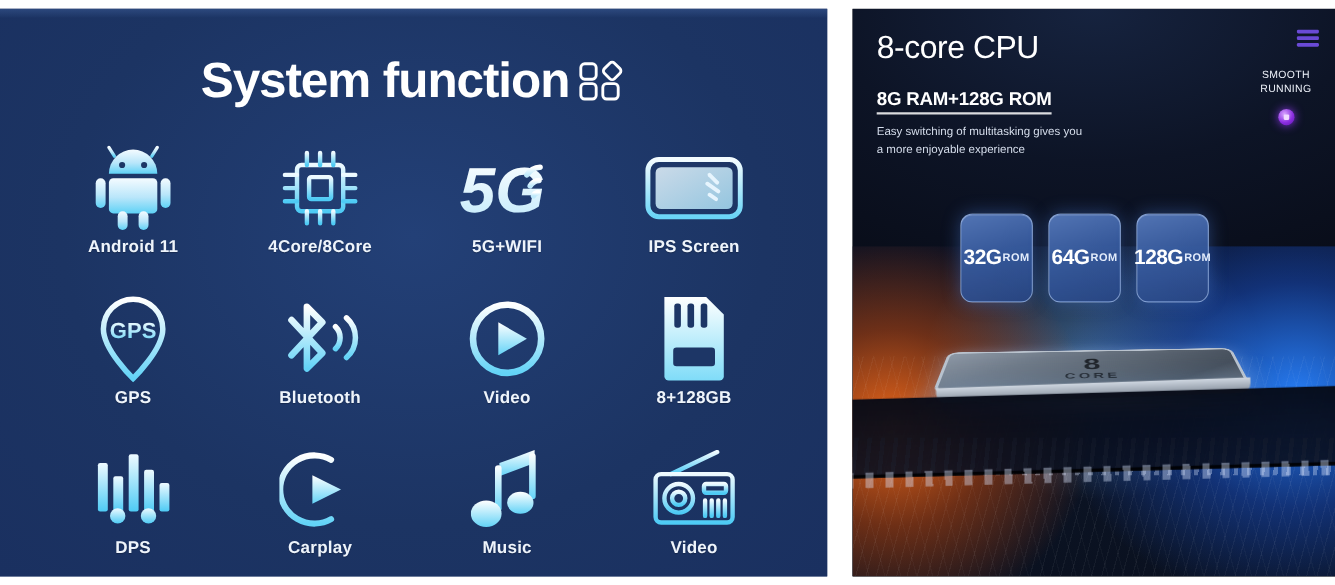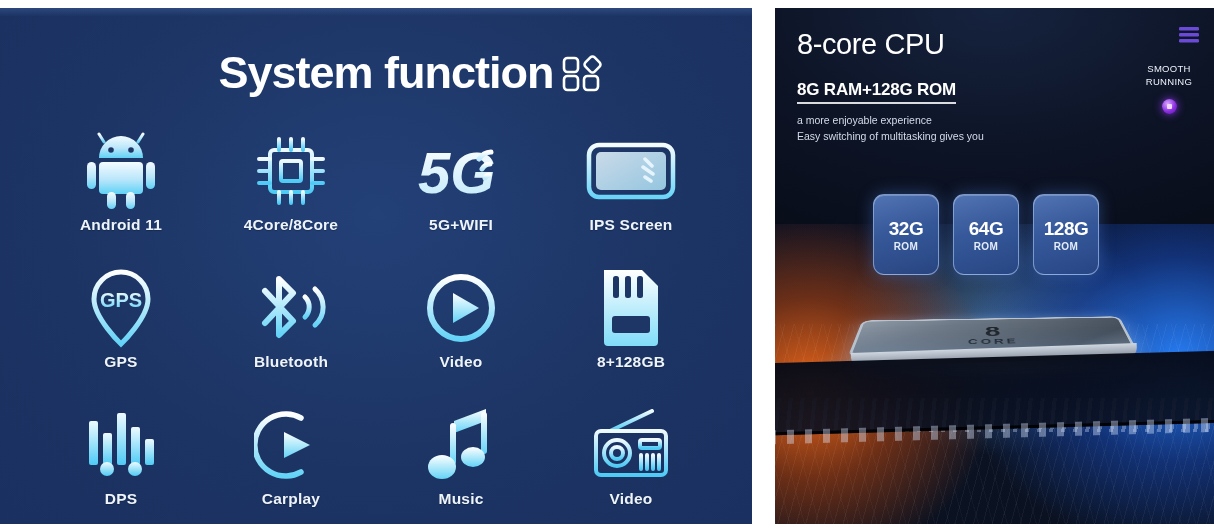--- a/index.html
+++ b/index.html
@@ -18,21 +18,21 @@
     background-image: radial-gradient(ellipse at 50% 40%, #234077 0%, #1c3463 60%, #1a3060 100%);
     overflow:hidden;
   }
   .left-panel::before{
     content:""; position:absolute; left:0; top:0; width:100%; height:8px;
     background:linear-gradient(to bottom,#3a5a94,#1d3666);
     opacity:.55;
   }
   .sf-title{
     position:absolute; left:0; top:42px; width:752px;
-    display:flex; align-items:center; justify-content:center; gap:6px;margin-left:36px;
+    display:flex; align-items:center; justify-content:center; gap:6px;
   }
   .sf-title .txt{
     font-size:45px; font-weight:bold; color:#ffffff;
     letter-spacing:-1px; line-height:1; font-family:"Liberation Sans", sans-serif;
   }
   .grid-icon{ width:44px; height:40px; margin-left:2px; margin-top:3px;}
 
   .icon-grid{
     position:absolute; left:36px; top:122px; width:680px;
     display:grid; grid-template-columns:repeat(4,1fr); grid-auto-rows:137px;
@@ -149,21 +149,21 @@
   }
   .dot-badge i{ width:5px; height:5px; border-radius:1px; background:#f0d9ff; display:block; }
 
   
   .rom-row{ position:absolute; left:98px; top:186px; display:flex; gap:14px; }
   .rom-card{
     width:66px; height:81px; border-radius:11px;
     background:linear-gradient(165deg, rgba(86,122,188,.95) 0%, rgba(56,92,160,.95) 45%, rgba(40,70,132,.95) 100%);
     border:1.5px solid rgba(190,215,255,.55);
     box-shadow:0 0 16px rgba(70,120,210,.45), inset 0 1px 0 rgba(255,255,255,.22);
-    display:flex; flex-direction:column; align-items:center; justify-content:center; gap:1px;
+    display:flex; flex-direction:row; align-items:center; justify-content:center; gap:1px;
   }
   .rom-card .cap{ font-size:19px; font-weight:bold; color:#fff; letter-spacing:-.5px; }
   .rom-card .unit{ font-size:10px; font-weight:bold; color:#e3ecfb; letter-spacing:.4px; }
 </style>
 </head>
 <body>
 
 <div class="stage">
 
   <div class="left-panel">
@@ -451,22 +451,22 @@
 
     <div class="rp-slab"></div>
     <div class="rp-slab-pins"></div>
 
     <div class="rp-head">
       <div class="rp-h1">
         <b>8-core</b><span> </span><span>CPU</span>
       </div>
       <div class="rp-h2">8G RAM+128G ROM</div>
       <div class="rp-desc">
+        <div>Easy switching of multitasking gives you</div>
         <div>a more enjoyable experience</div>
-        <div>Easy switching of multitasking gives you</div>
       </div>
     </div>
 
     <div class="rp-side">
       <svg class="stack-icon" viewBox="0 0 22 18">
         <rect x="1" y="1" width="20" height="3.4" rx="1.2" fill="#6a4ad6"></rect>
         <rect x="1" y="7" width="20" height="3.4" rx="1.2" fill="#6a4ad6"></rect>
         <rect x="1" y="13" width="20" height="3.4" rx="1.2" fill="#6a4ad6"></rect>
       </svg>
       <div class="smooth-txt">

